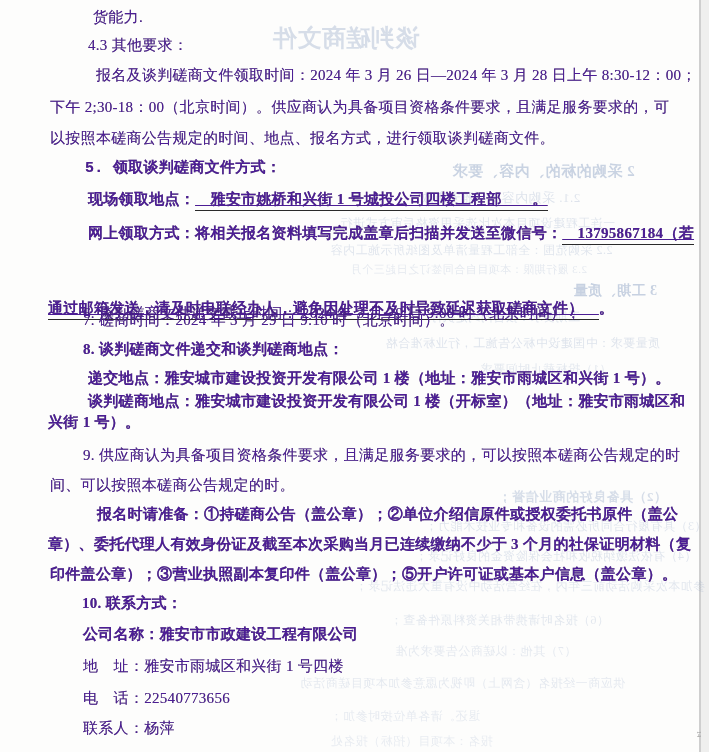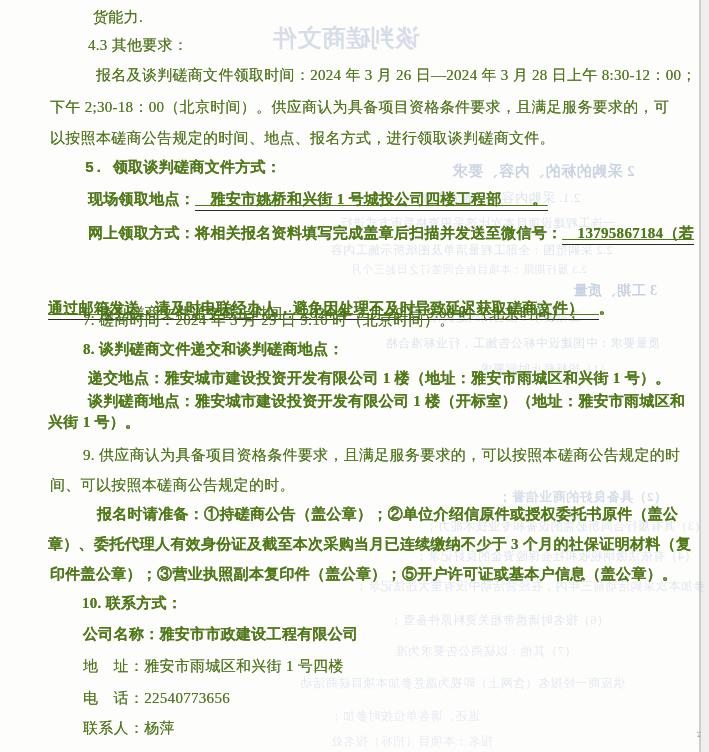--- a/index.html
+++ b/index.html
@@ -24,21 +24,21 @@
     position: absolute; top: 0; left: 701px;
     width: 8px; height: 752px;
     background: #efefee;
   }
   
   .line {
     position: absolute;
     white-space: nowrap;
     font-size: 15px;
     line-height: 19px;
-    color: #4d7c0f;
+    color: #4c1d95;
     letter-spacing: 0.3px;
     text-shadow: 0 0 0.5px rgba(30,30,30,0.55);
   }
   .line.b { font-weight: 700; }
   .line .u {
     display: inline-block;
     border-bottom: 1.5px solid #2a2a2a;
     padding-bottom: 1px;
     text-decoration: underline;
   }

